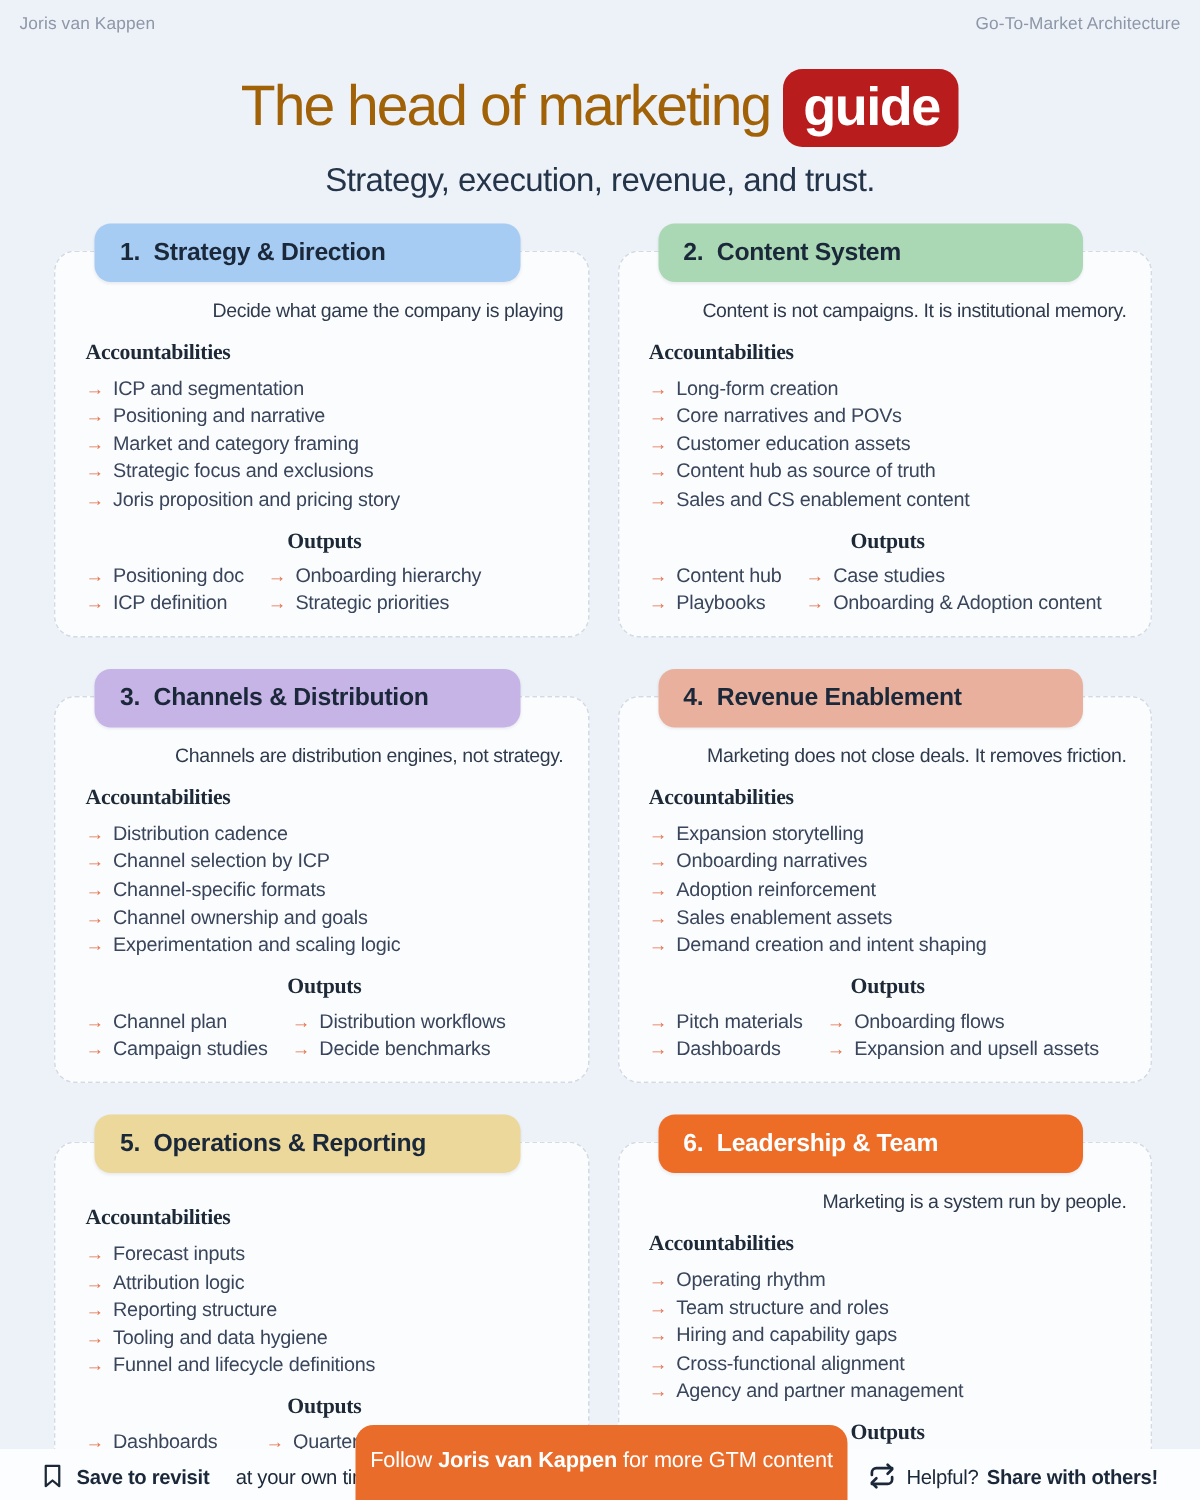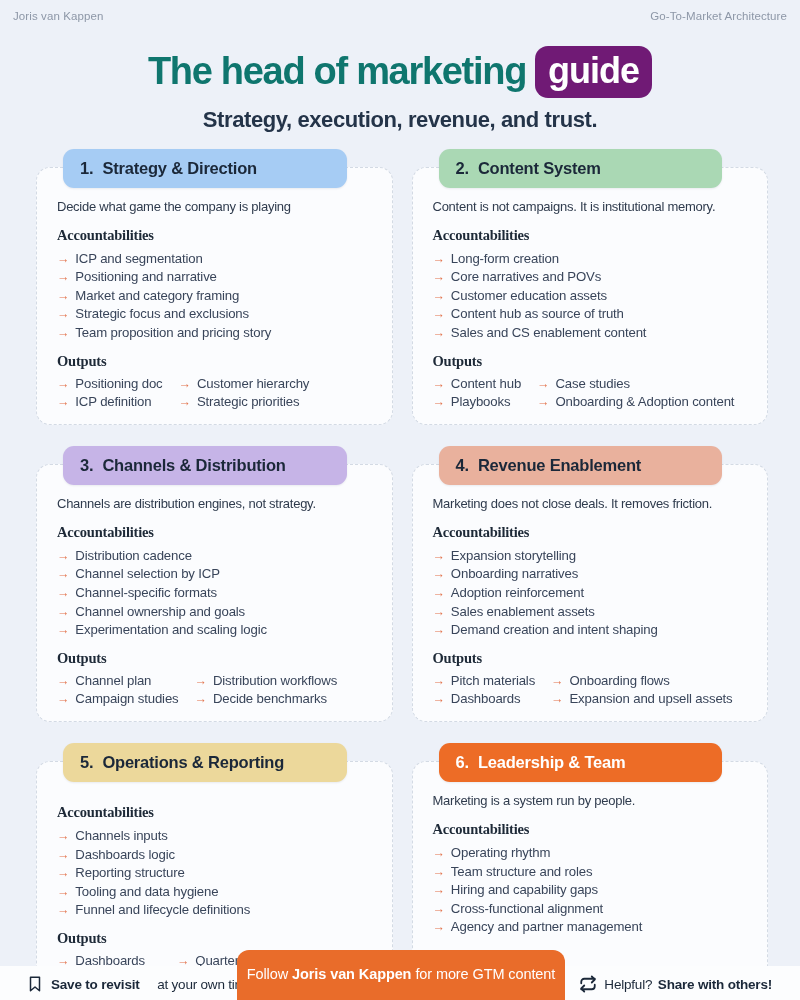--- a/index.html
+++ b/index.html
@@ -14,30 +14,30 @@
   .meta-row {
     position:absolute; top:10px; left:13px; right:13px;
     display:flex; justify-content:space-between;
     font-size:11.5px; color:#8d97a7; letter-spacing:.1px;
   }
   .title-block { text-align:center; padding-top:46px; }
   .title-line {
     display:flex; align-items:center; justify-content:center; gap:9px;
   }
   .main-title {
-    font-size:38px; font-weight:700; letter-spacing:-1.3px; color:#0f766e;
+    font-size:38px; font-weight:400; letter-spacing:-1.3px; color:#a16207;
   }
   .title-badge {
-    background:#701a75; color:#fff; font-size:36px; font-weight:700;
+    background:#b91c1c; color:#fff; font-size:36px; font-weight:700;
     letter-spacing:-1px; border-radius:13px; padding:5px 13px 7px 13px;
     line-height:1.1;
   }
   .subtitle {
     margin-top:9px; font-size:22px; letter-spacing:-.4px; color:#243449;
-    font-weight:700;
+    font-weight:400;
   }
   
   .grid {
     margin:34px 32px 0 36px;
     display:grid; grid-template-columns:1fr 1fr;
     column-gap:19px; row-gap:39px;
   }
   .card {
     position:relative;
     background:#fbfcfe;
@@ -52,27 +52,27 @@
     display:flex; align-items:center;
     padding-left:17px;
     border-radius:11px;
     font-size:16.5px; font-weight:700; letter-spacing:-.2px;
     color:#1b2839;
     box-shadow:0 1px 2px rgba(30,40,60,.08);
   }
   .badge .num { margin-right:9px; }
   .tagline {
     font-size:13px; letter-spacing:-.25px; color:#2f3b4d;
-    white-space:nowrap; margin-top:2px;
+    white-space:nowrap; margin-top:2px;text-align:right;
   }
   .subhead {
     font-size:14.5px; font-weight:700; letter-spacing:-.2px; color:#1d2937;font-family:Liberation Serif, serif;
   }
   .subhead.acc { margin-top:13px; margin-bottom:6px; }
-  .subhead.out { margin-top:10px; margin-bottom:5px; }
+  .subhead.out { margin-top:10px; margin-bottom:5px;text-align:center; }
   .acc-list { display:flex; flex-direction:column; gap:0; }
   .item {
     display:flex; align-items:baseline;
     font-size:13.2px; letter-spacing:-.15px; color:#39455a;
     line-height:18.6px; white-space:nowrap;
   }
   .arw { color:#e2714a; margin-right:6px; font-size:12.5px; flex:none; }
   .out-grid {
     display:grid; grid-template-columns:max-content 1fr; column-gap:16px;
   }
@@ -139,32 +139,32 @@
         <div class="item">
           <span class="arw">→</span>
           <span>Market and category framing</span>
         </div>
         <div class="item">
           <span class="arw">→</span>
           <span>Strategic focus and exclusions</span>
         </div>
         <div class="item">
           <span class="arw">→</span>
-          <span>Team proposition and pricing story</span>
+          <span>Joris proposition and pricing story</span>
         </div>
       </div>
     <div class="subhead out">Outputs</div>
     <div class="out-grid">
         <div class="item">
           <span class="arw">→</span>
           <span>Positioning doc</span>
         </div>
         <div class="item">
           <span class="arw">→</span>
-          <span>Customer hierarchy</span>
+          <span>Onboarding hierarchy</span>
         </div>
         <div class="item">
           <span class="arw">→</span>
           <span>ICP definition</span>
         </div>
         <div class="item">
           <span class="arw">→</span>
           <span>Strategic priorities</span>
         </div>
       </div>
@@ -322,25 +322,25 @@
 
   <div class="card">
     <div class="badge" style="background: rgb(236, 216, 155); color: rgb(27, 40, 57);">
       <span class="num">5.</span>
       <span>Operations &amp; Reporting</span>
     </div>
     <div class="subhead acc">Accountabilities</div>
     <div class="acc-list">
         <div class="item">
           <span class="arw">→</span>
-          <span>Channels inputs</span>
-        </div>
-        <div class="item">
-          <span class="arw">→</span>
-          <span>Dashboards logic</span>
+          <span>Forecast inputs</span>
+        </div>
+        <div class="item">
+          <span class="arw">→</span>
+          <span>Attribution logic</span>
         </div>
         <div class="item">
           <span class="arw">→</span>
           <span>Reporting structure</span>
         </div>
         <div class="item">
           <span class="arw">→</span>
           <span>Tooling and data hygiene</span>
         </div>
         <div class="item">

